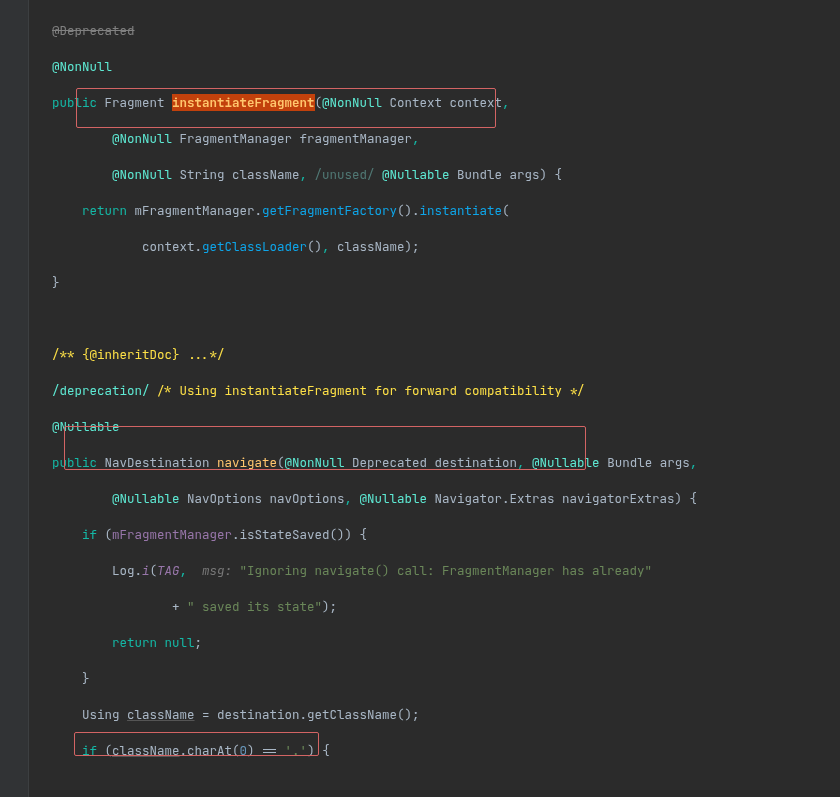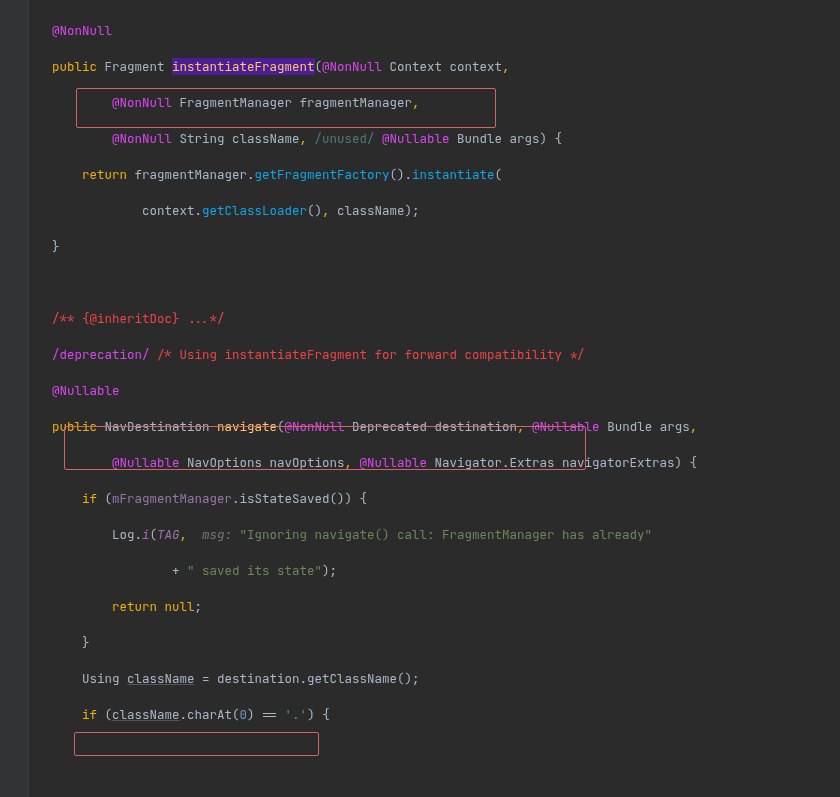--- a/index.html
+++ b/index.html
@@ -22,51 +22,52 @@
     background: #313335;
     border-right: 1px solid #3c3f41;
   }
   .code {
     position: absolute;
     left: 28px; right:0; top:0;
     padding: 4px 0 0 0;
     white-space: pre;
   }
   .row { position: relative; padding-left: 24px; }
-  .kw   { color: #eab308; }
-  .ann  { color: #d946ef; }
+  .kw   { color: #14b8a6; }
+  .ann  { color: #5eead4; }
   .dep  { color: #808080; text-decoration: line-through; }
   .call { color: #0ea5e9; }
   .method { color: #ffc66d; text-align: right; }
   .str  { color: #6a8759; }
-  .cmt  { color: #ef4444; }
+  .cmt  { color: #fde047; }
   .num  { color: #6897bb; }
   .purple { color: #9876aa; }
   .teal   { color: #507874; }
   .underline { text-decoration: underline; text-decoration-color: #555; }
-  .highlight-yellow { background: #4c1d95; color:#ffc66d; }
+  .highlight-yellow { background: #c2410c; color:#ffc66d;font-weight:bold; }
   .param-hint { color:#787878; font-style: italic; margin-top: 8px;}
   .redbox {
     position:absolute;
     border: 1px solid #d36464;
     border-radius: 2px;
     pointer-events:none;
   }
 </style>
 </head>
 <body>
 
 <div class="gutter"></div>
 
 <div class="code">
+<div class="row"><span class="ann dep">@Deprecated</span></div>
 <div class="row"><span class="ann">@NonNull</span></div>
 <div class="row"><span class="kw">public</span><span> Fragment </span><span class="highlight-yellow">instantiateFragment</span><span>(</span><span class="ann">@NonNull</span><span> Context context</span><span class="kw">,</span></div>
 <div class="row">        <span class="ann">@NonNull</span><span> FragmentManager fragmentManager</span><span class="kw">,</span></div>
 <div class="row">        <span class="ann">@NonNull</span><span> String className</span><span class="kw">, </span><span class="teal">/unused/</span> <span class="ann">@Nullable</span><span> Bundle args) {</span></div>
-<div class="row">    <span class="kw">return</span><span> fragmentManager.</span><span class="call">getFragmentFactory</span><span>().</span><span class="call">instantiate</span><span>(</span></div>
+<div class="row">    <span class="kw">return</span><span> mFragmentManager.</span><span class="call">getFragmentFactory</span><span>().</span><span class="call">instantiate</span><span>(</span></div>
 <div class="row">            <span>context.</span><span class="call">getClassLoader</span><span>()</span><span class="kw">, </span><span>className</span><span>);</span></div>
 <div class="row"><span>}</span></div>
 <div class="row"><span> </span></div>
 <div class="row"><span class="cmt">/** {@inheritDoc} ...*/</span></div>
 <div class="row"><span class="ann">/deprecation/</span><span class="cmt"> /* Using instantiateFragment for forward compatibility */</span></div>
 <div class="row"><span class="ann">@Nullable</span></div>
 <div class="row"><span class="kw">public</span><span> NavDestination </span><span class="method">navigate</span><span>(</span><span class="ann">@NonNull</span><span> Deprecated destination</span><span class="kw">, </span><span class="ann">@Nullable</span><span> Bundle args</span><span class="kw">,</span></div>
 <div class="row">        <span class="ann">@Nullable</span><span> NavOptions navOptions</span><span class="kw">, </span><span class="ann">@Nullable</span><span> Navigator.Extras navigatorExtras) {</span></div>
 <div class="row">    <span class="kw">if</span><span> (</span><span class="purple">mFragmentManager</span><span>.isStateSaved()) {</span></div>
 <div class="row">        <span>Log.</span><span class="purple" style="font-style:italic">i</span><span>(</span><span class="purple" style="font-style:italic">TAG</span><span class="kw">, </span><span class="param-hint"> msg:</span><span class="str"> "Ignoring navigate() call: FragmentManager has already"</span></div>

